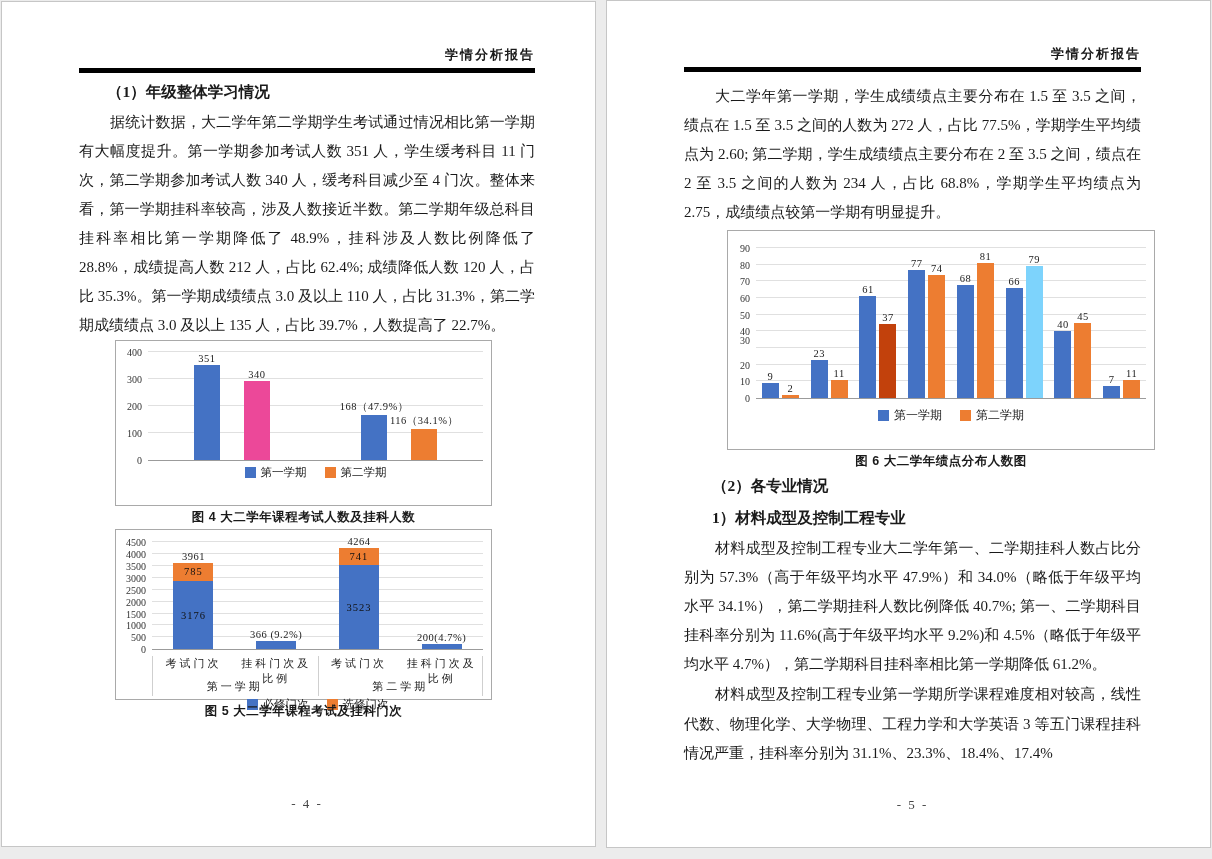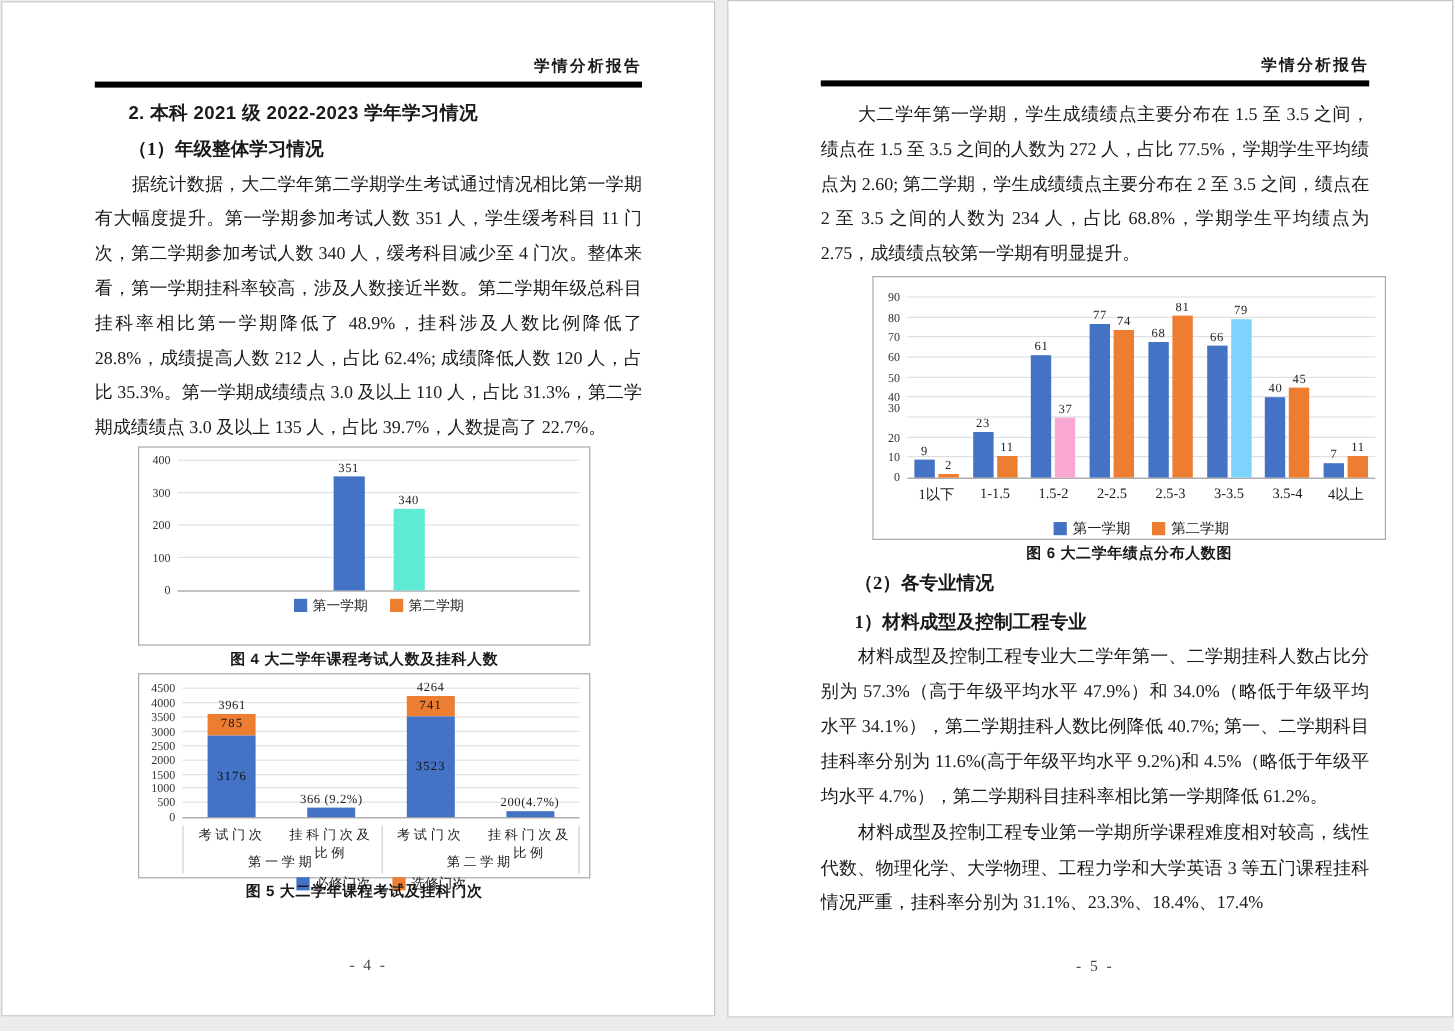--- a/index.html
+++ b/index.html
@@ -62,21 +62,20 @@
 #fig6 .ch-xrow{margin-top:5px;font-size:12px;height:20px}
 #fig6 .ch-legend{margin-top:8px;font-size:12px}
 </style>
 </head>
 <body>
 
 <div class="page" id="page-left">
   <div class="content">
     <div class="pg-header">学情分析报告</div>
     <div class="rule"></div>
-    <div class="doc-title">2. 本科 2021 级 2022-2023 学年学习情况</div>
     <div class="sec-head">（1）年级整体学习情况</div>
     <div class="para">据统计数据，大二学年第二学期学生考试通过情况相比第一学期有大幅度提升。第一学期参加考试人数 351 人，学生缓考科目 11 门次，第二学期参加考试人数 340 人，缓考科目减少至 4 门次。整体来看，第一学期挂科率较高，涉及人数接近半数。第二学期年级总科目挂科率相比第一学期降低了 48.9%，挂科涉及人数比例降低了 28.8%，成绩提高人数 212 人，占比 62.4%; 成绩降低人数 120 人，占比 35.3%。第一学期成绩绩点 3.0 及以上 110 人，占比 31.3%，第二学期成绩绩点 3.0 及以上 135 人，占比 39.7%，人数提高了 22.7%。</div>
     <div class="figwrap">
       <div class="chart" id="fig4">
           <div class="ch-top">
             <div class="ch-yaxis" style="width:30px;height:108px">
               <span style="bottom:-6.0px">0</span>
               <span style="bottom:21.0px">100</span>
               <span style="bottom:48.0px">200</span>
               <span style="bottom:75.0px">300</span>
@@ -85,22 +84,30 @@
             <div class="ch-plot" style="height:108px">
               <i class="gl" style="bottom:27.0px"></i>
               <i class="gl" style="bottom:54.0px"></i>
               <i class="gl" style="bottom:81.0px"></i>
               <i class="gl" style="bottom:108.0px"></i>
               <div class="ch-groups">
                 <div class="ch-group">
                   <div class="bar" style="height:94.8px;background:#4472C4">
                     <span class="blab">351</span>
                   </div>
-                  <div class="bar" style="height:68px;background:#5eead4">
+                  <div class="bar" style="height:79px;background:#ec4899">
                     <span class="blab">340</span>
+                  </div>
+                </div>
+                <div class="ch-group">
+                  <div class="bar" style="height:45.4px;background:#4472C4">
+                    <span class="blab">168（47.9%）</span>
+                  </div>
+                  <div class="bar" style="height:31.3px;background:#ED7D31">
+                    <span class="blab">116（34.1%）</span>
                   </div>
                 </div>
               </div>
             </div>
           </div>
           <div class="ch-bottom">
             <div class="ch-sp" style="width:30px"></div>
             <div class="ch-bmain">
               <div class="ch-legend">
                 <span class="lgi"><i style="background:#4472C4"></i>第一学期</span>
@@ -247,21 +254,21 @@
                     <span class="blab">23</span>
                   </div>
                   <div class="bar" style="height:18.3px;background:#ED7D31">
                     <span class="blab">11</span>
                   </div>
                 </div>
                 <div class="ch-group">
                   <div class="bar" style="height:101.7px;background:#4472C4">
                     <span class="blab">61</span>
                   </div>
-                  <div class="bar" style="height:50px;background:#f9a8d4">
+                  <div class="bar" style="height:74px;background:#c2410c">
                     <span class="blab">37</span>
                   </div>
                 </div>
                 <div class="ch-group">
                   <div class="bar" style="height:128.3px;background:#4472C4">
                     <span class="blab">77</span>
                   </div>
                   <div class="bar" style="height:123.3px;background:#ED7D31">
                     <span class="blab">74</span>
                   </div>
@@ -297,30 +304,20 @@
                   <div class="bar" style="height:18.3px;background:#ED7D31">
                     <span class="blab">11</span>
                   </div>
                 </div>
               </div>
             </div>
           </div>
           <div class="ch-bottom">
             <div class="ch-sp" style="width:26px"></div>
             <div class="ch-bmain">
-              <div class="ch-xrow">
-                <div>1以下</div>
-                <div>1-1.5</div>
-                <div>1.5-2</div>
-                <div>2-2.5</div>
-                <div>2.5-3</div>
-                <div>3-3.5</div>
-                <div>3.5-4</div>
-                <div>4以上</div>
-              </div>
               <div class="ch-legend">
                 <span class="lgi"><i style="background:#4472C4"></i>第一学期</span>
                 <span class="lgi"><i style="background:#ED7D31"></i>第二学期</span>
               </div>
             </div>
           </div>
         </div>
       <div class="figcap">图 6 大二学年绩点分布人数图</div>
     </div>
     <div class="sec-head" style="margin-top:6px">（2）各专业情况</div>

